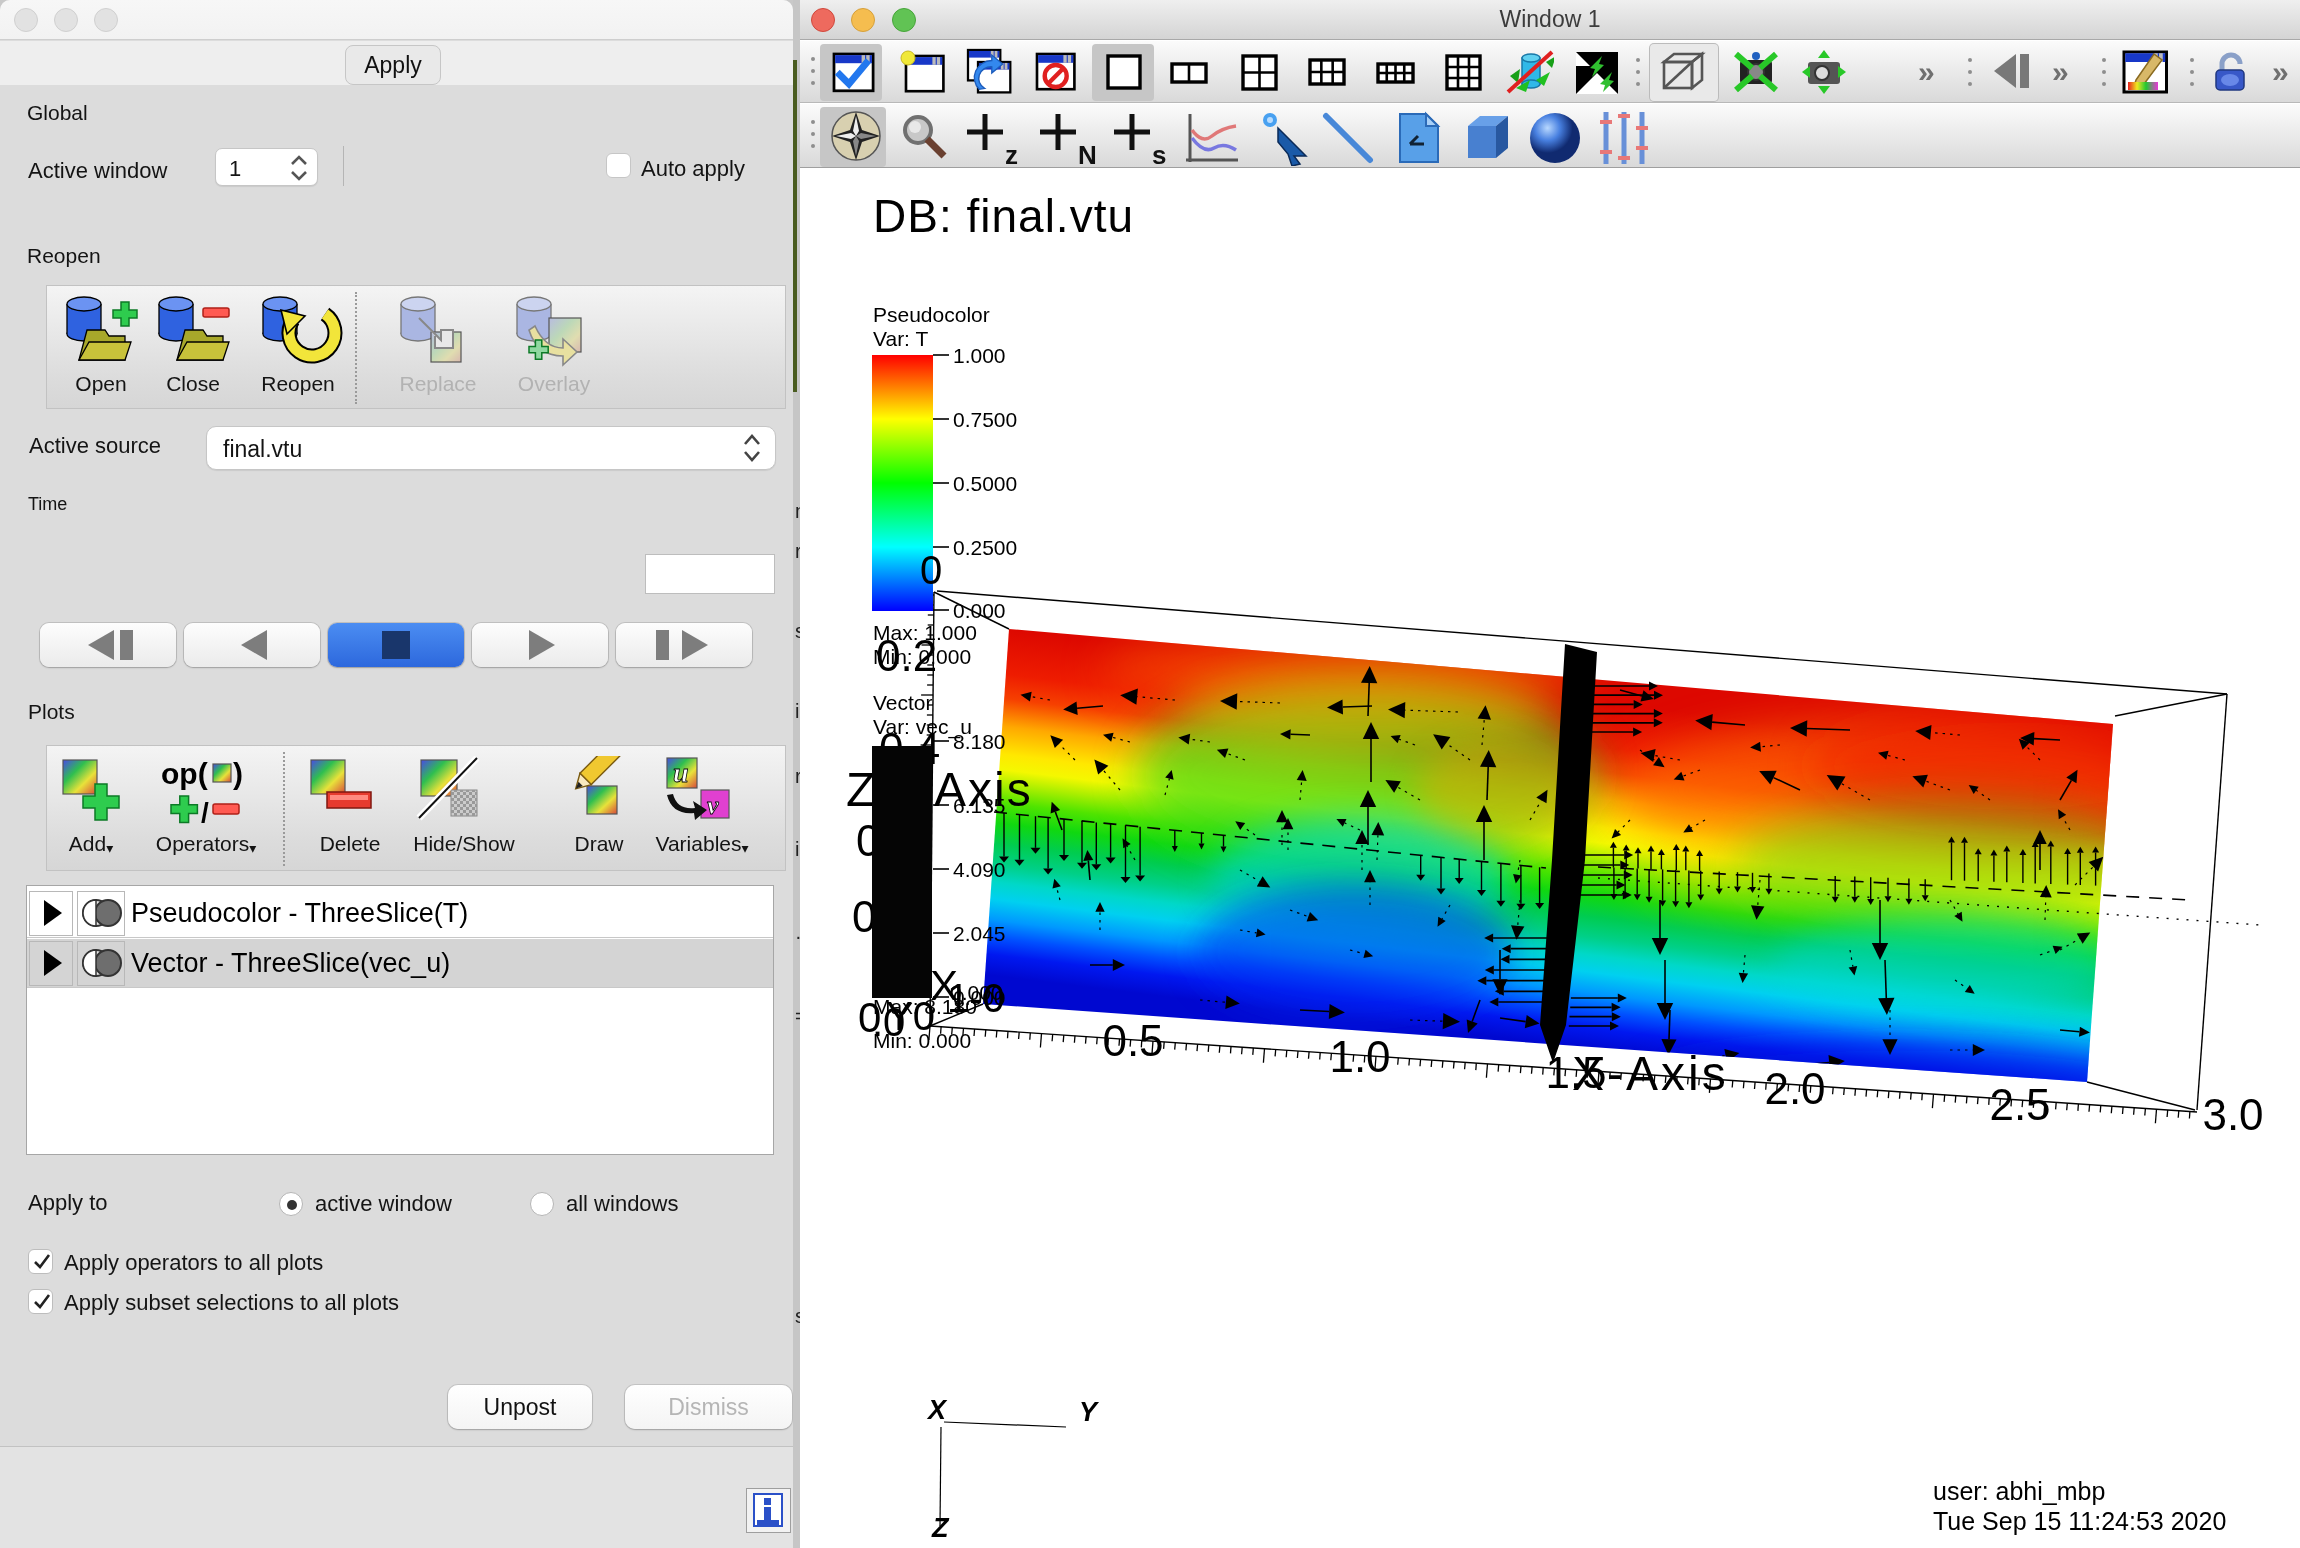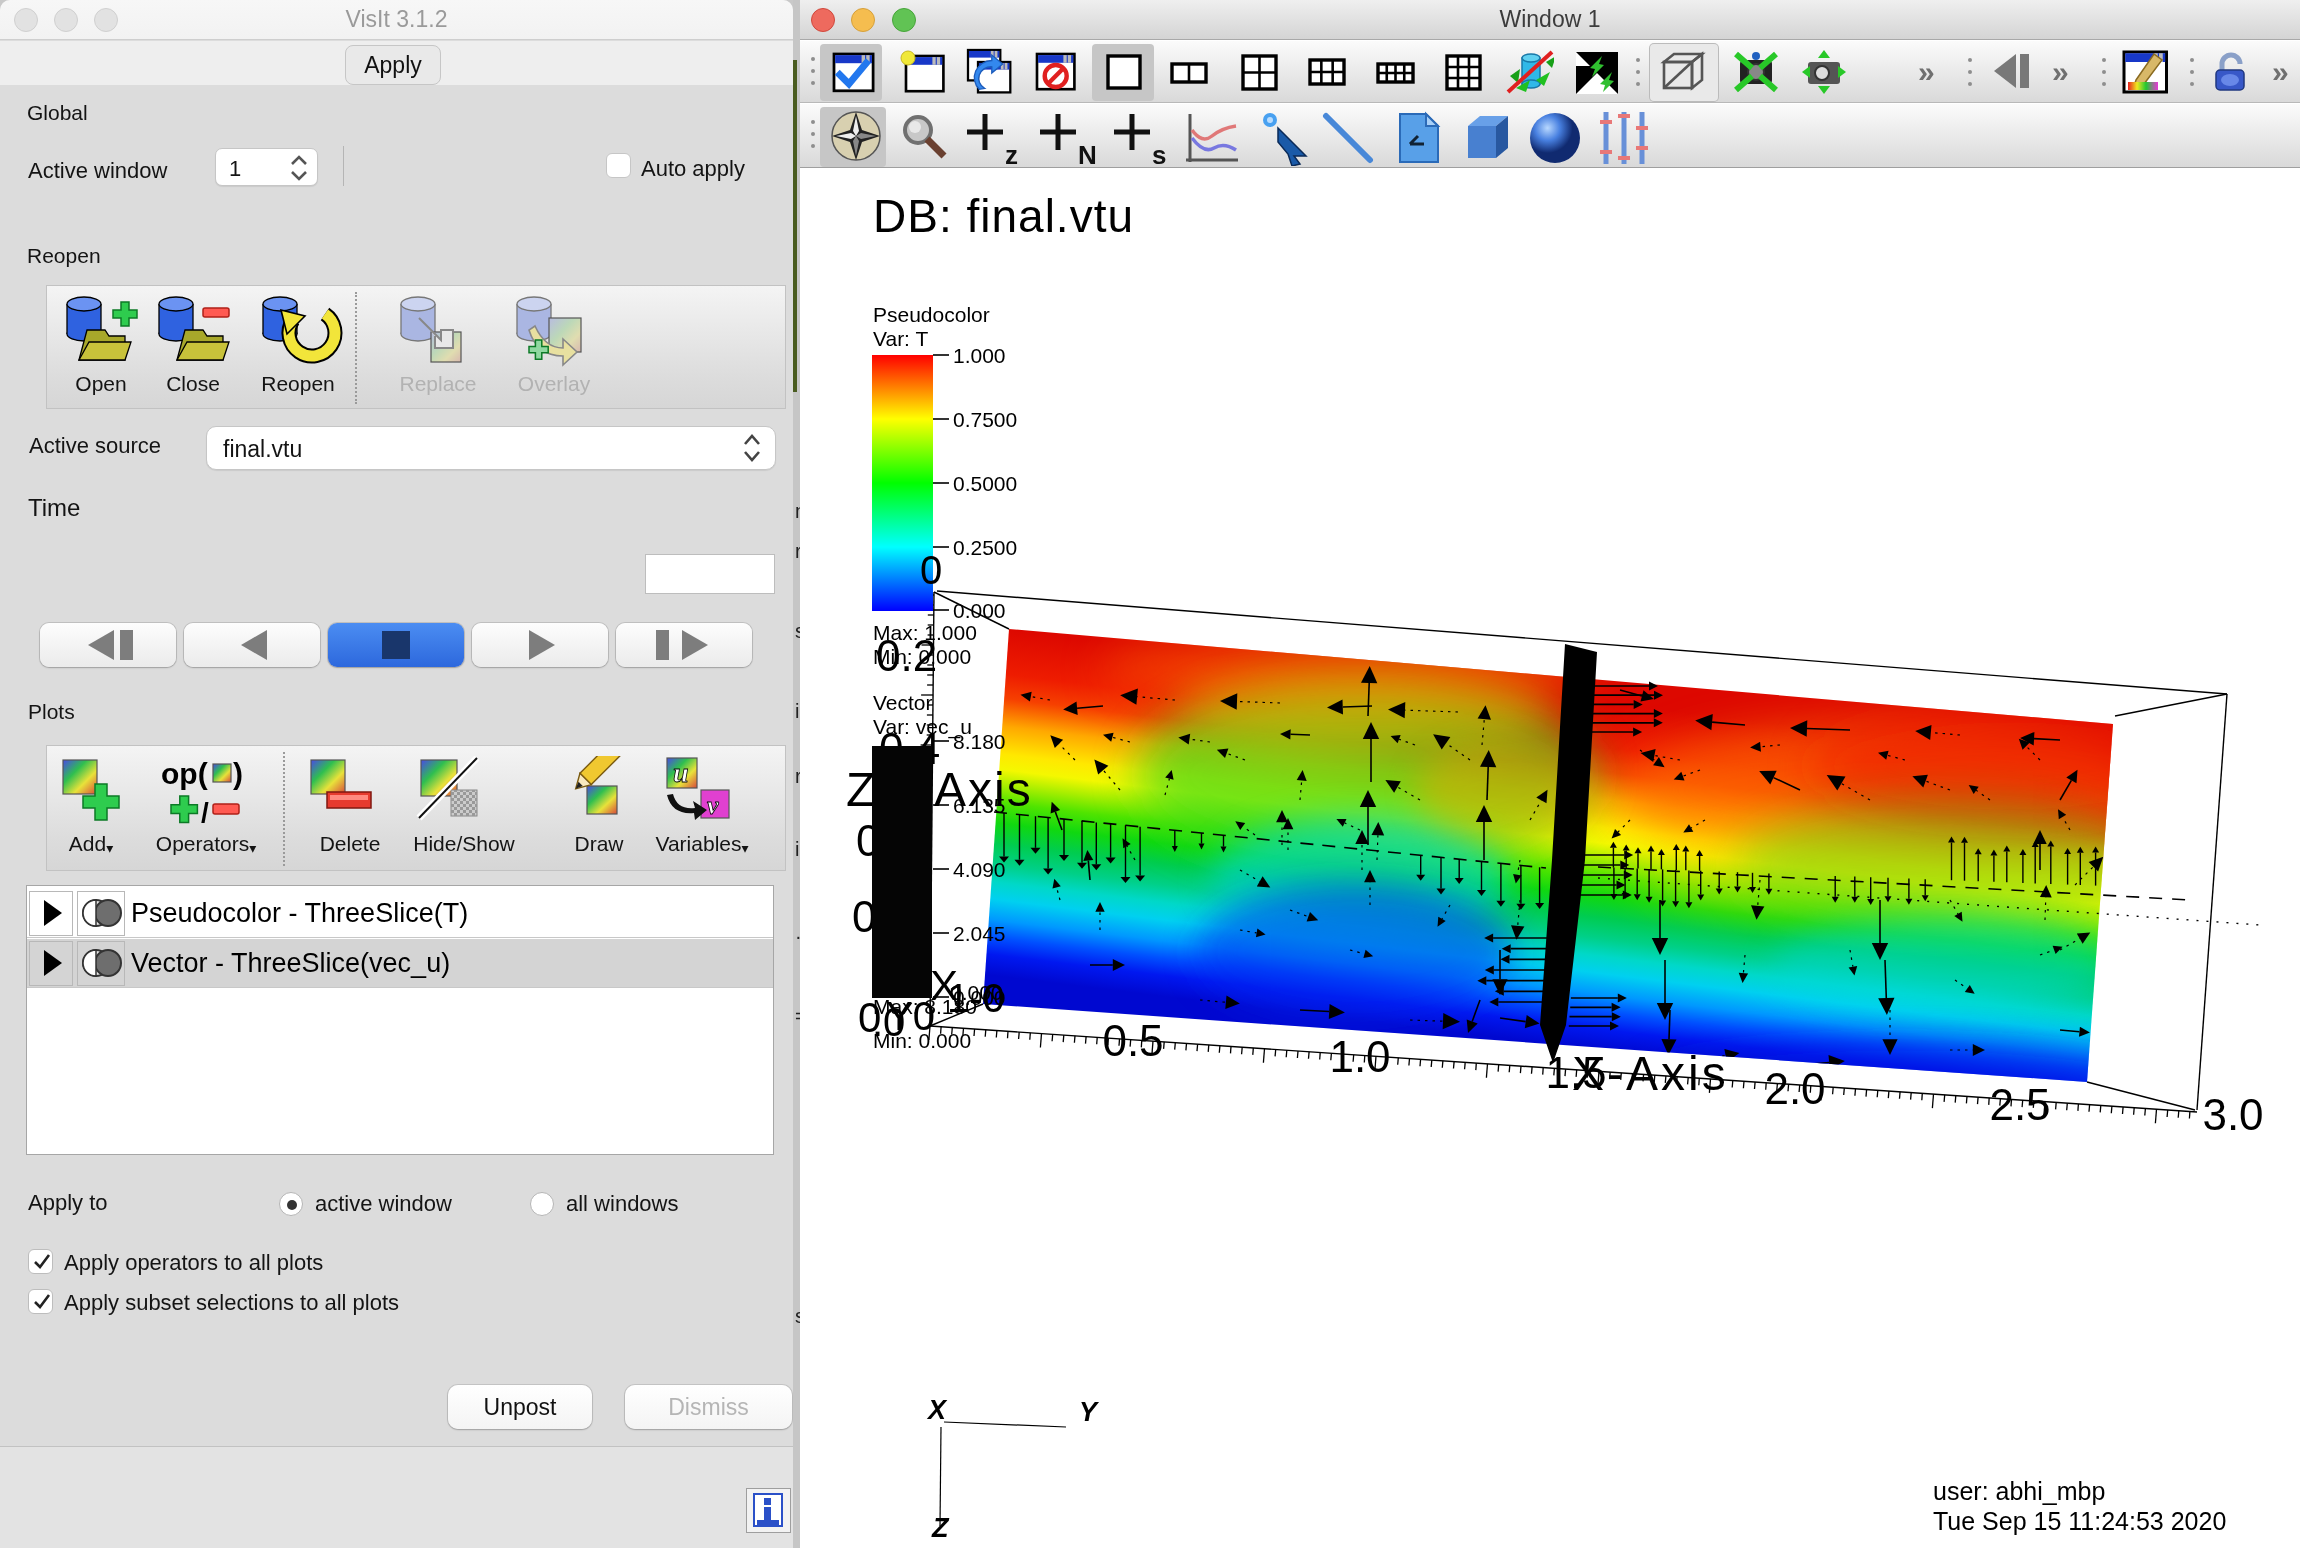--- a/index.html
+++ b/index.html
@@ -29,21 +29,20 @@
 .itile{position:absolute;border-radius:4px;}
 svg{display:block;}
 .vtx{font-family:"Liberation Sans",sans-serif;fill:#000;}
 </style>
 </head><body>
 <div id="leftwin" class="abs">
     <div id="ltitle" class="abs"></div>
     <div class="abs tl" style="left:14px;background:#e2e2e2;border:1px solid #d0d0d0;"></div>
     <div class="abs tl" style="left:54px;background:#e2e2e2;border:1px solid #d0d0d0;"></div>
     <div class="abs tl" style="left:94px;background:#e2e2e2;border:1px solid #d0d0d0;"></div>
-    <div class="abs" style="left:0;top:6px;width:793px;text-align:center;font-size:23px;color:#9a9a9a;">VisIt 3.1.2</div>
     <div id="lstrip" class="abs"></div>
     <div id="maintab" class="abs">Apply</div>
     <div class="abs lab" style="left:27px;top:101px;font-size:21px;">Global</div>
     <div class="abs lab" style="left:28px;top:158px;">Active window</div>
     <div class="abs" style="left:215px;top:148px;width:103px;height:38px;background:#fff;border:1px solid #c6c6c6;border-radius:7px;box-shadow:0 1px 1px rgba(0,0,0,0.08);"></div>
     <div class="abs lab" style="left:229px;top:156px;">1</div>
     <svg class="abs" style="left:286px;top:153px;" width="26" height="30">
       <path d="M6 11 L13 4 L20 11" fill="none" stroke="#555" stroke-width="2.6"></path>
       <path d="M6 19 L13 26 L20 19" fill="none" stroke="#555" stroke-width="2.6"></path>
     </svg>
@@ -152,21 +151,21 @@
       <div class="tlab tlabg" style="left:336px;width:110px;">Replace</div>
       <div class="tlab tlabg" style="left:452px;width:110px;">Overlay</div>
     </div>
     <div class="abs lab" style="left:29px;top:433px;">Active source</div>
     <div class="abs" style="left:206px;top:426px;width:570px;height:44px;background:#fff;border:1px solid #c6c6c6;border-radius:10px;box-shadow:0 1px 1px rgba(0,0,0,0.08);"></div>
     <div class="abs lab" style="left:223px;top:436px;font-size:23px;">final.vtu</div>
     <svg class="abs" style="left:738px;top:431px;" width="28" height="34">
       <path d="M7 13 L14 5 L21 13" fill="none" stroke="#444" stroke-width="2.6"></path>
       <path d="M7 21 L14 29 L21 21" fill="none" stroke="#444" stroke-width="2.6"></path>
     </svg>
-    <div class="abs lab" style="left:28px;top:494px;font-size:24px;">Time</div>
+    <div class="abs lab" style="left:28px;top:494px;font-size:18px;">Time</div>
     <div class="abs whitebox" style="left:645px;top:554px;width:130px;height:40px;"></div>
     <div class="vcr abs" style="left:40px;width:136px;">
       <svg style="margin:0 auto;" width="64" height="44">
         <g transform="translate(2,1)">
           <polygon points="36,6 10,21 36,36" fill="#7d7d7d"></polygon>
         </g>
         <g transform="translate(44,1)">
           <rect x="0" y="6" width="13" height="30" fill="#7d7d7d"></rect>
         </g>
       </svg>

